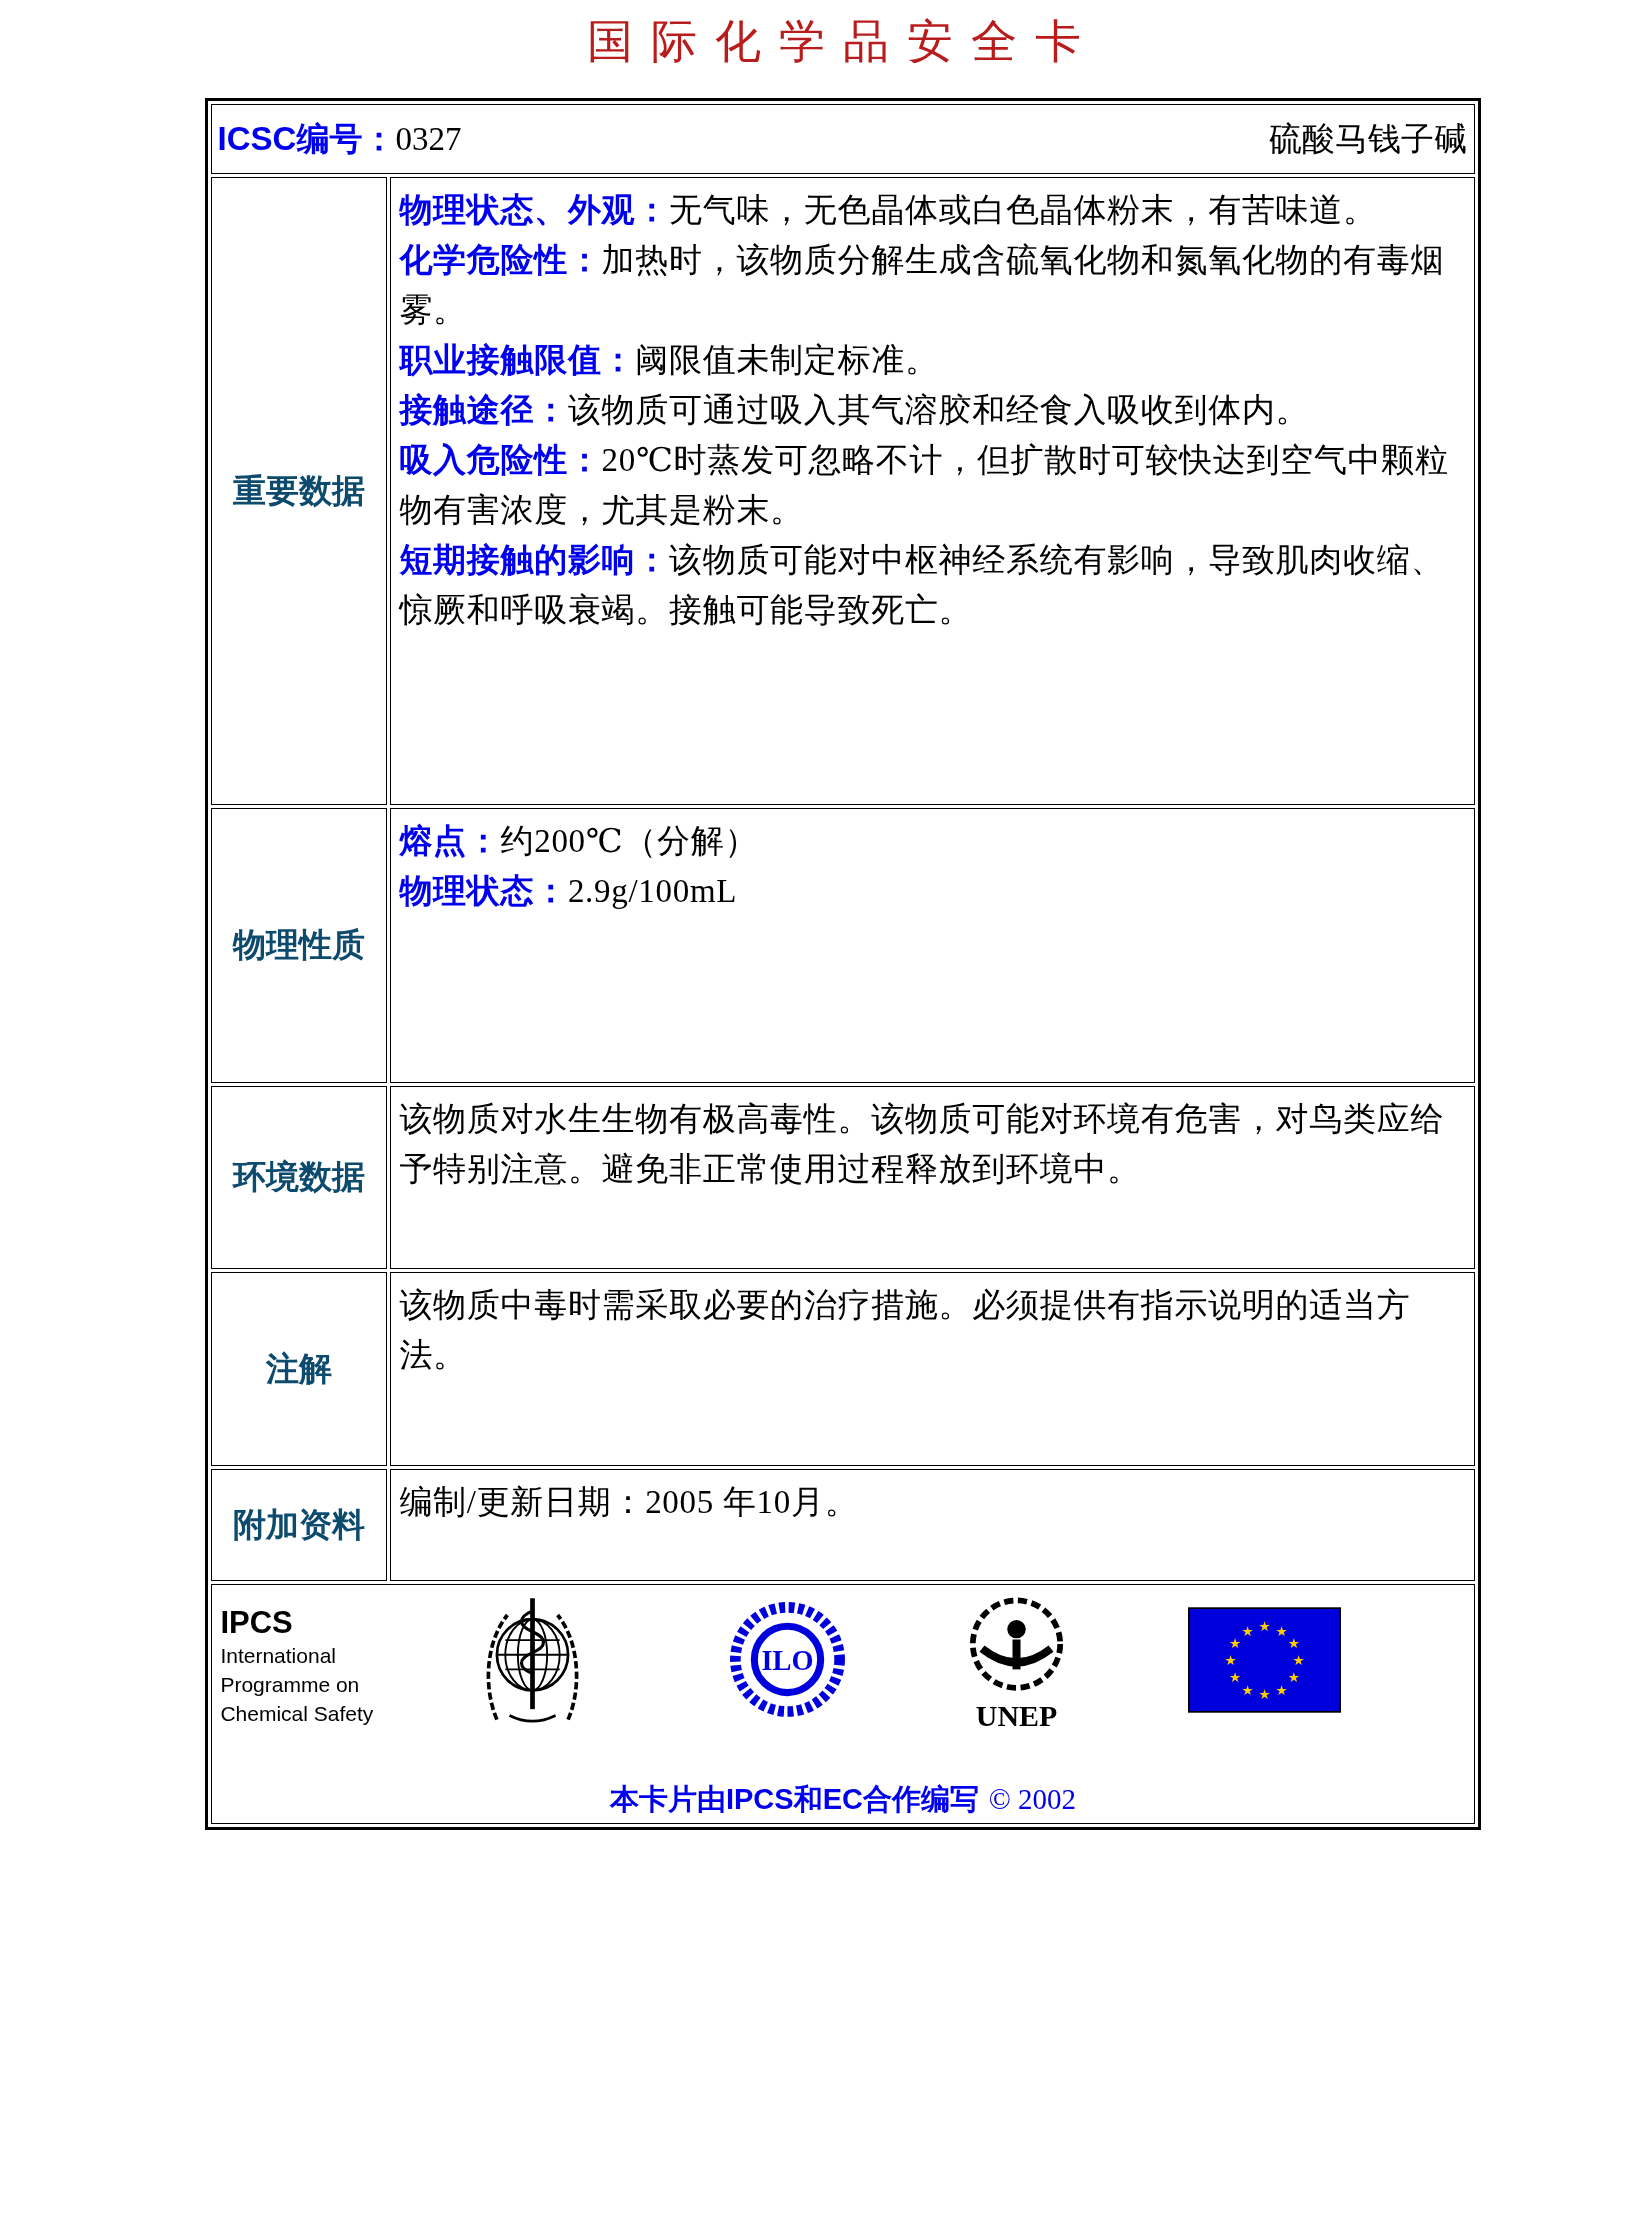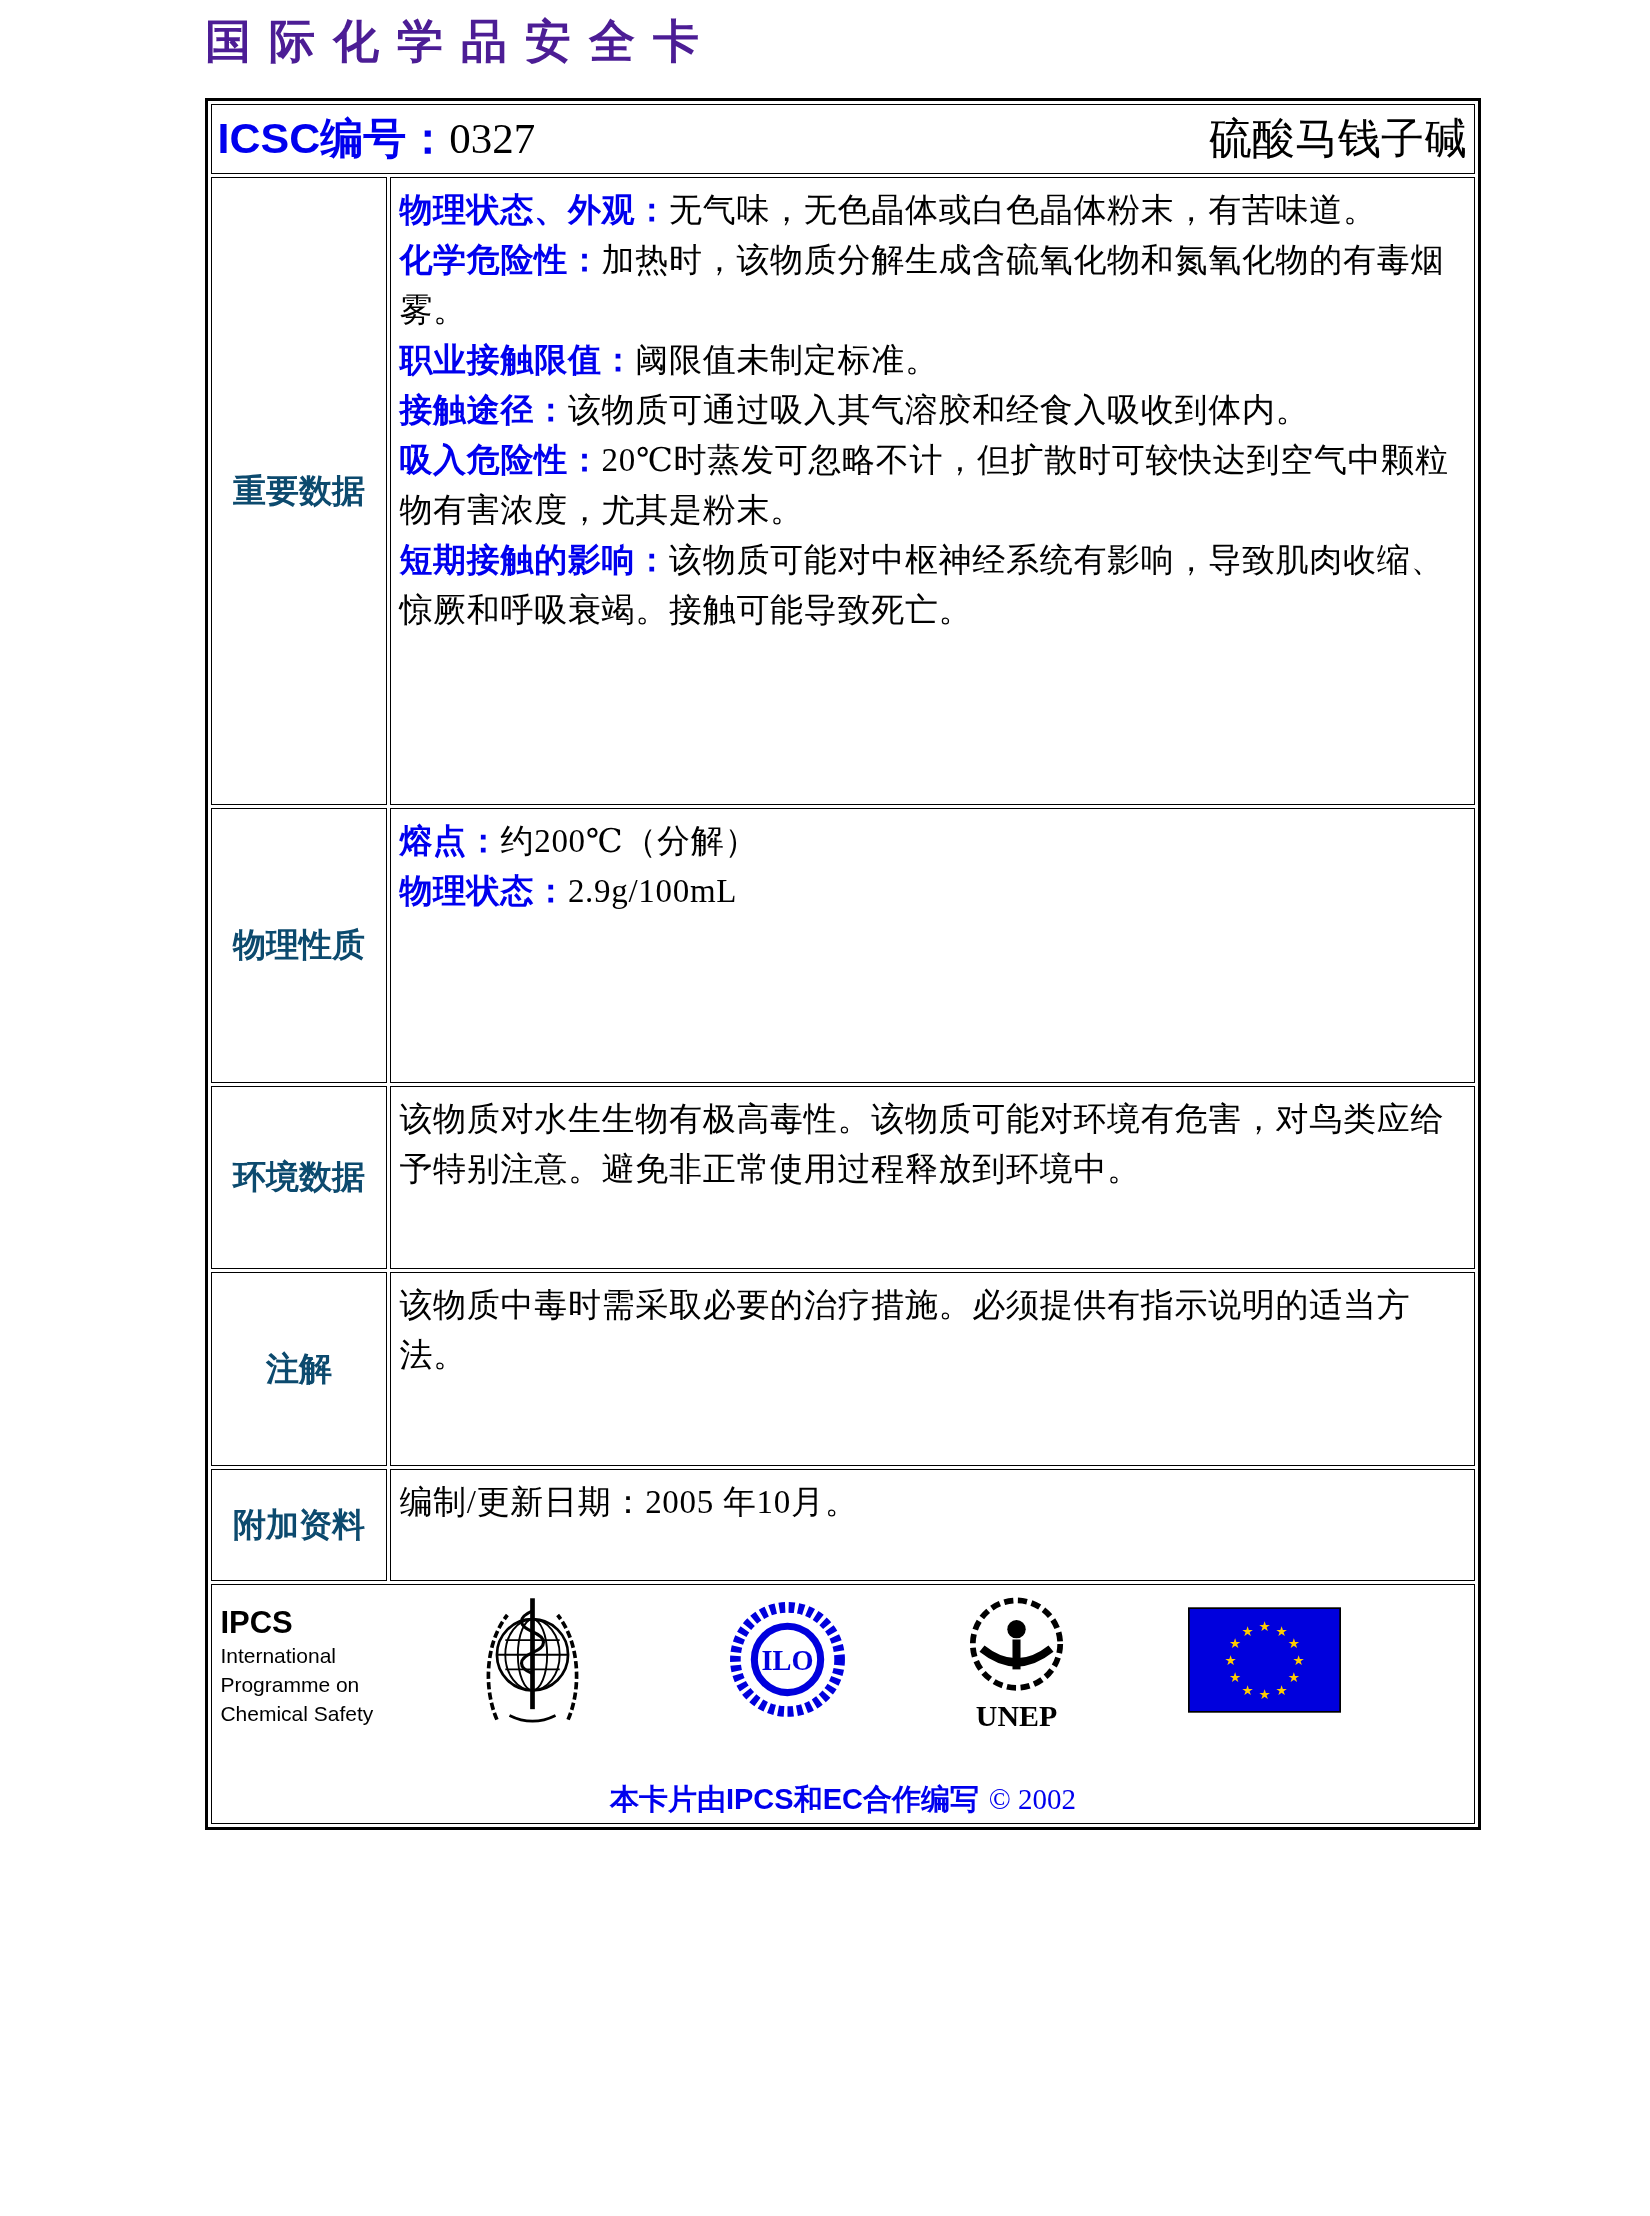--- a/index.html
+++ b/index.html
@@ -1,19 +1,19 @@
 <!DOCTYPE html>
 <html style="font-size:11px"><head>
 <meta charset="utf-8">
 <style>
   html,body{margin:0;padding:0;background:#fff;}
   .page{position:relative;width:1651px;height:2216px;background:#fff;overflow:hidden;
         font-family:"Liberation Serif","DejaVu Serif",serif;color:#000;}
-  .doc-title{position:absolute;left:205px;top:11px;width:1276px;
-        color:#4c1d95;font-weight:bold;font-size:46px;letter-spacing:18px;
+  .doc-title{position:absolute;left:205px;top:11px;width:1276px;text-align:center;
+        color:#b91c1c;font-weight:normal;font-size:46px;letter-spacing:18px;
         font-family:"Liberation Serif","DejaVu Serif",serif;}
   table.card{position:absolute;left:205px;top:98px;width:1276px;
         border:3.5px solid #000;border-collapse:separate;border-spacing:3.5px;background:#fff;}
   td{border:1.4px solid #000;background:#fff;box-sizing:border-box;vertical-align:top;}
   .label-cell{width:176px;text-align:center;vertical-align:middle;
         color:#0c4a6e;font-weight:bold;font-size:33px;
         font-family:"Liberation Sans","DejaVu Sans",sans-serif;}
   .content-cell{padding:7px 9.8px 0 8.4px;font-size:33px;line-height:50px;letter-spacing:0.7px;}
   .content-cell p{margin:0;}
   .k{color:#0000ee;font-weight:bold;font-family:"Liberation Sans","DejaVu Sans",sans-serif;}
@@ -22,21 +22,21 @@
   .row-header td{height:70px;}
   .row-important td{height:628px;}
   .row-physical td{height:275px;}
   .row-env td{height:183px;}
   .row-notes td{height:194px;}
   .row-additional td{height:112px;}
   .row-logos td{height:240px;}
   .row-legal td{height:61px;}
   
   .header-cell{vertical-align:middle;padding:0 7px 0 5.6px;}
-  .hdr-flex{display:flex;justify-content:space-between;align-items:center;font-size:43px;}
+  .hdr-flex{display:flex;justify-content:space-between;align-items:center;font-size:33px;}
   .hdr-left .k{letter-spacing:0;}
   
   .logos-cell{position:relative;padding:0;}
   .ipcs-block{position:absolute;left:8.4px;top:19.5px;
         font-family:"Liberation Sans","DejaVu Sans",sans-serif;}
   .ipcs-abbr{font-size:31px;font-weight:bold;line-height:36px;}
   .ipcs-line{font-size:21px;line-height:29px;}
   .logo{position:absolute;}
   .who-logo{left:268px;top:7px;}
   .ilo-logo{left:516px;top:14px;}

